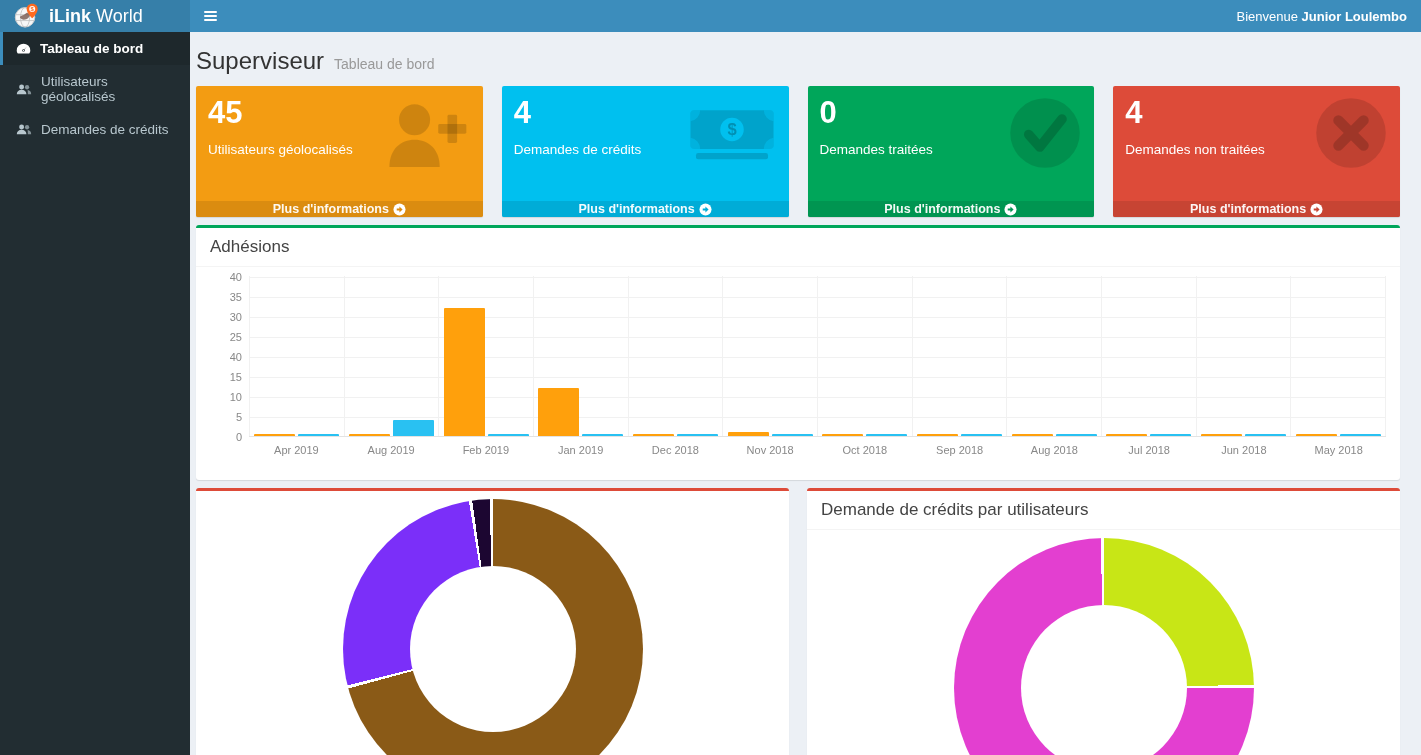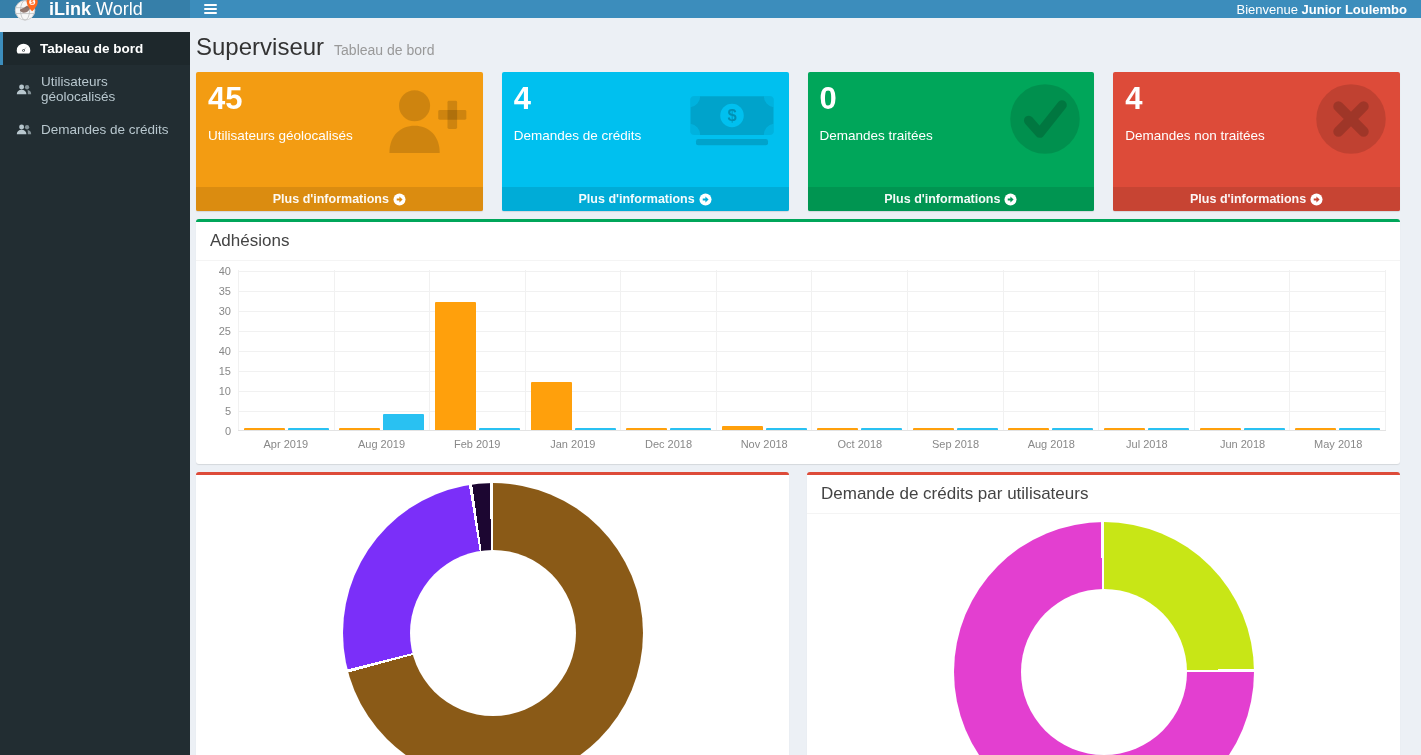--- a/index.html
+++ b/index.html
@@ -2,21 +2,21 @@
 <html><head>
 <meta charset="utf-8">
 <style>
   * { box-sizing: border-box; margin: 0; padding: 0; }
   html,body { width:1421px; height:755px; overflow:hidden; }
   body {
     font-family: "Liberation Sans", "DejaVu Sans", sans-serif;
     background:#ecf0f5; color:#333; position:relative;
   }
   
-  .topbar { display:flex; height:18px; }
+  .topbar { display:flex; height:32px; }
   .brand {
     width:190px; background:#367fa9; color:#fff; display:flex; align-items:center;
     padding-left:14px; gap:9px; font-size:18px; text-decoration:none; cursor:pointer;
   }
   .brand b { font-weight:700; }
   .brand span { font-weight:300; }
   .navbar { flex:1; background:#3c8dbc; display:flex; align-items:center; justify-content:space-between; }
   .hamburger { color:#fff; padding:0 14px; height:32px; display:flex; align-items:center; cursor:pointer; font-size:15px; }
   .hamburger .bars { display:flex; flex-direction:column; gap:2px; }
   .hamburger .bars i { display:block; width:13px; height:2px; background:#fff; border-radius:1px; }
@@ -39,29 +39,29 @@
   .stat-row { display:grid; grid-template-columns:repeat(4,1fr); gap:19px; }
   .small-box { border-radius:2px; position:relative; color:#fff; background:var(--box); box-shadow:0 1px 1px rgba(0,0,0,.1); }
   .small-box .inner { padding:10px 12px; height:115px; position:relative; z-index:1; }
   .small-box h3 { font-size:31px; font-weight:700; line-height:1.1; }
   .small-box p { font-size:13.5px; margin-top:12px; }
   .small-box .bigicon { position:absolute; top:8px; right:12px; height:78px; width:90px; z-index:0; display:flex; align-items:center; justify-content:flex-end; }
   .small-box .bigicon svg { height:74px; }
   .small-box-footer {
     display:flex; align-items:center; justify-content:center; gap:4px;
     background:var(--fc); color:rgba(255,255,255,.95); font-size:12.5px; font-weight:700;
-    height:24px; text-decoration:none; cursor:pointer; border-radius:0 0 2px 2px;
+    height:16px; text-decoration:none; cursor:pointer; border-radius:0 0 2px 2px;
   }
   
   .box { background:#fff; border-radius:3px; box-shadow:0 1px 1px rgba(0,0,0,.1); margin-top:8px; }
   .box.top-green { border-top:3px solid #00a65a; }
   .box.top-red   { border-top:3px solid #dd4b39; }
   .box-header { padding:9px 14px; border-bottom:1px solid #f4f4f4; }
   .box-title { font-size:17px; color:#444; font-weight:400; }
-  .box-body { padding:10px 14px 14px 14px; }
+  .box-body { padding:10px 14px 24px 14px;margin-left:11px; }
   
   .chart-wrap { display:flex; }
   .y-axis { width:28px; position:relative; height:160px; }
   .y-axis span { position:absolute; right:7px; font-size:11px; color:#888; line-height:1; }
   .plot {
     flex:1; display:flex; align-items:flex-end; height:160px;
     background-image:repeating-linear-gradient(to bottom,#f1f1f1 0 1px,transparent 1px 20px);
     border-bottom:1px solid #e3e3e3;
   }
   .cat { flex:1; height:160px; display:flex; align-items:flex-end; justify-content:center; gap:3px; border-left:1px solid #f1f1f1; }

